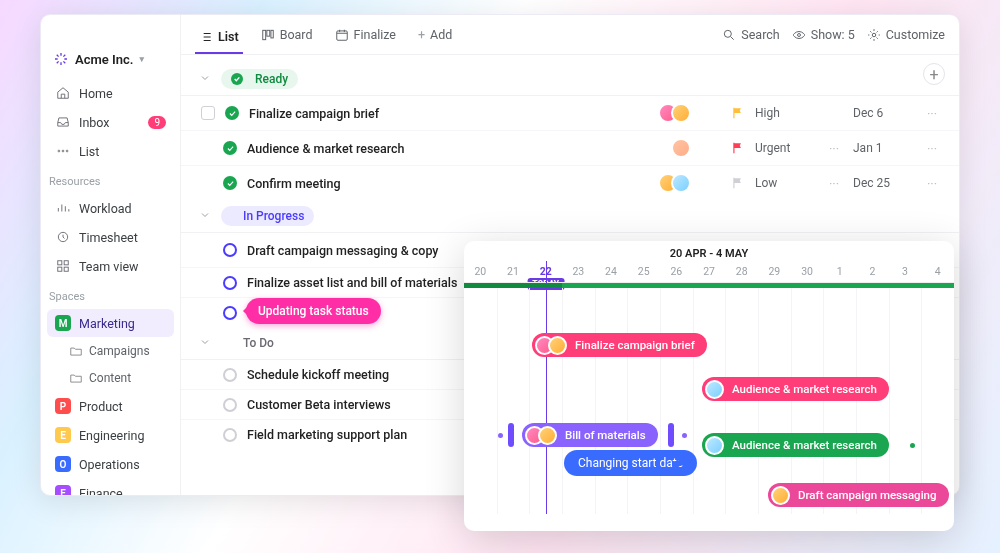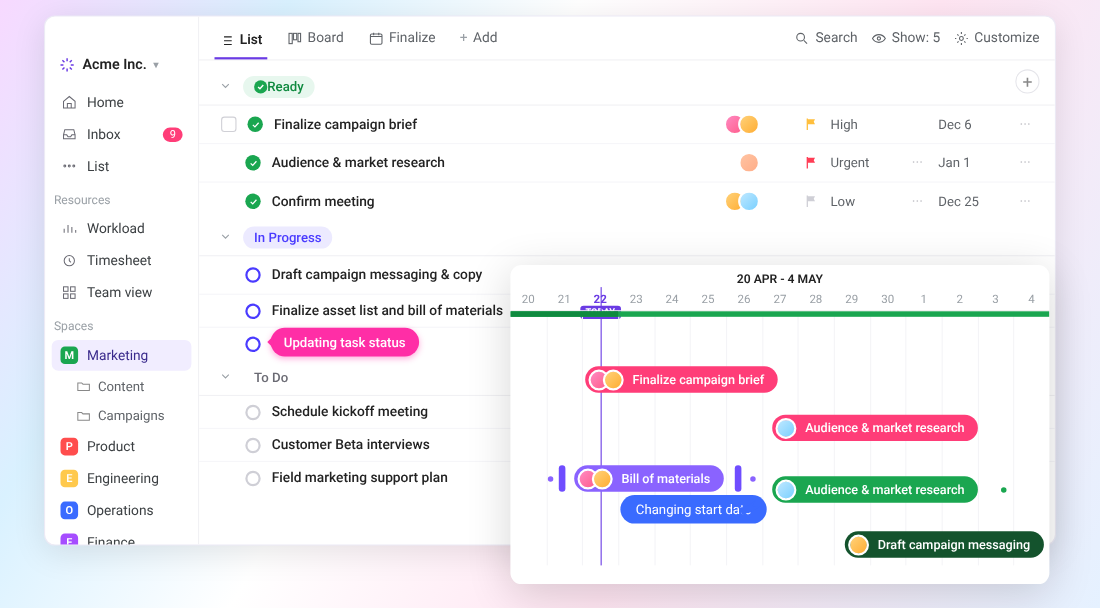--- a/index.html
+++ b/index.html
@@ -32,21 +32,21 @@
   .tb-sep { flex:1; }
   .tb-right { display:flex; align-items:center; gap:12px; }
   .tb-right .item { display:flex; align-items:center; gap:5px; cursor:pointer; }
   .ico16 { width:14px; height:14px; display:inline-flex; }
   .ico16 svg { width:14px; height:14px; fill:none; stroke:currentColor; stroke-width:1.7; }
   
   .list { flex:1; overflow:hidden; padding: 8px 0 0 0; font-size:13px; }
   .group-head { display:flex; align-items:center; gap:8px; padding: 6px 18px; }
   .group-head .chev { width:14px; height:14px; color:#9aa0a6; cursor:pointer; }
   .group-head .chev svg { width:12px; height:12px; fill:none; stroke:currentColor; stroke-width:2; }
-  .pill { display:inline-flex; align-items:center; gap:0; padding:3px 10px; border-radius:999px; font-size:12px; font-weight:500; }
+  .pill { display:inline-flex; align-items:center; gap:12px; padding:3px 10px; border-radius:999px; font-size:12px; font-weight:500; }
   .task-row { display:flex; align-items:center; gap:10px; padding:7px 18px 7px 42px; border-top:1px solid #f6f6f9; }
   .task-row.first { border-top:1px solid #f1f1f4; }
   .task-row .chk { width:14px; height:14px; border:1.5px solid #d0d0d6; border-radius:3px; }
   .task-row .status { width:14px; height:14px; border-radius:999px; display:inline-flex; align-items:center; justify-content:center; }
   .task-row .status.done { background:#1aa650; }
   .task-row .status.done svg { width:9px; height:9px; stroke:#fff; fill:none; stroke-width:3; }
   .task-row .status.ring { border:2px solid; }
   .task-row .title { color:#222; font-size:12.5px; font-weight:500; }
   .task-row .spacer { flex:1; }
   .task-row .avs { display:flex; }
@@ -168,25 +168,25 @@
         </div>
       </div>
     <div class="sec-label">Spaces</div>
     <div class="spaces" id="spaces">
         <div class="sp-item active">
           <span class="sp-badge" style="background:#1aa650">M</span>
           <span>Marketing</span>
         </div>
         <div class="sp-item sp-sub">
           <span class="folder"><svg viewBox="0 0 24 24" style="width:14px;height:14px;fill:none;stroke:#888;stroke-width:1.6">&gt;<path d="M3 7h6l2 2h10v10H3z"></path></svg></span>
-          <span>Content</span>
+          <span>Campaigns</span>
         </div>
         <div class="sp-item sp-sub">
           <span class="folder"><svg viewBox="0 0 24 24" style="width:14px;height:14px;fill:none;stroke:#888;stroke-width:1.6">&gt;<path d="M3 7h6l2 2h10v10H3z"></path></svg></span>
-          <span>Campaigns</span>
+          <span>Content</span>
         </div>
         <div class="sp-item">
           <span class="sp-badge" style="background:#ff4d4d">P</span>
           <span>Product</span>
         </div>
         <div class="sp-item">
           <span class="sp-badge" style="background:#ffc94d">E</span>
           <span>Engineering</span>
         </div>
         <div class="sp-item">
@@ -480,21 +480,21 @@
       <div class="tl-handle" style="background: rgb(111, 77, 255); top: 140px; left: 204px;"></div>
       <div class="tl-dot" style="background: rgb(138, 99, 255); top: 150px; left: 34px;"></div>
       <div class="tl-dot" style="background: rgb(138, 99, 255); top: 150px; left: 218px;"></div>
       <div class="tl-bar" style="background: rgb(26, 166, 80); left: 238px; top: 150px;">
         <span class="av-group">
           <span class="a" style="--a:#bfe8ff;--b:#7ad0ff"></span>
         </span>
         <span>Audience &amp; market research</span>
       </div>
       <div class="tl-dot" style="background: rgb(26, 166, 80); top: 160px; left: 446px;"></div>
-      <div class="tl-bar" style="background: #14532d; left: 304px; top: 200px;">
+      <div class="tl-bar" style="background: #ec4899; left: 304px; top: 200px;">
         <span class="av-group">
           <span class="a" style="--a:#ffd27a;--b:#ffad33"></span>
         </span>
         <span>Draft campaign messaging</span>
       </div>
       <div class="changing-pill" style="left: 100px; top: 167px;">Changing start date</div>
       <div class="arrow-blue" style="left: 206px; top: 163px;"><svg width="22" height="22" viewBox="0 0 24 24" fill="#3a6bff">
           <path d="M4 20c6-2 10-6 14-14l-2 8 8-2-14 14z" transform="rotate(20 12 12)"></path>
         </svg></div>
     </div>

